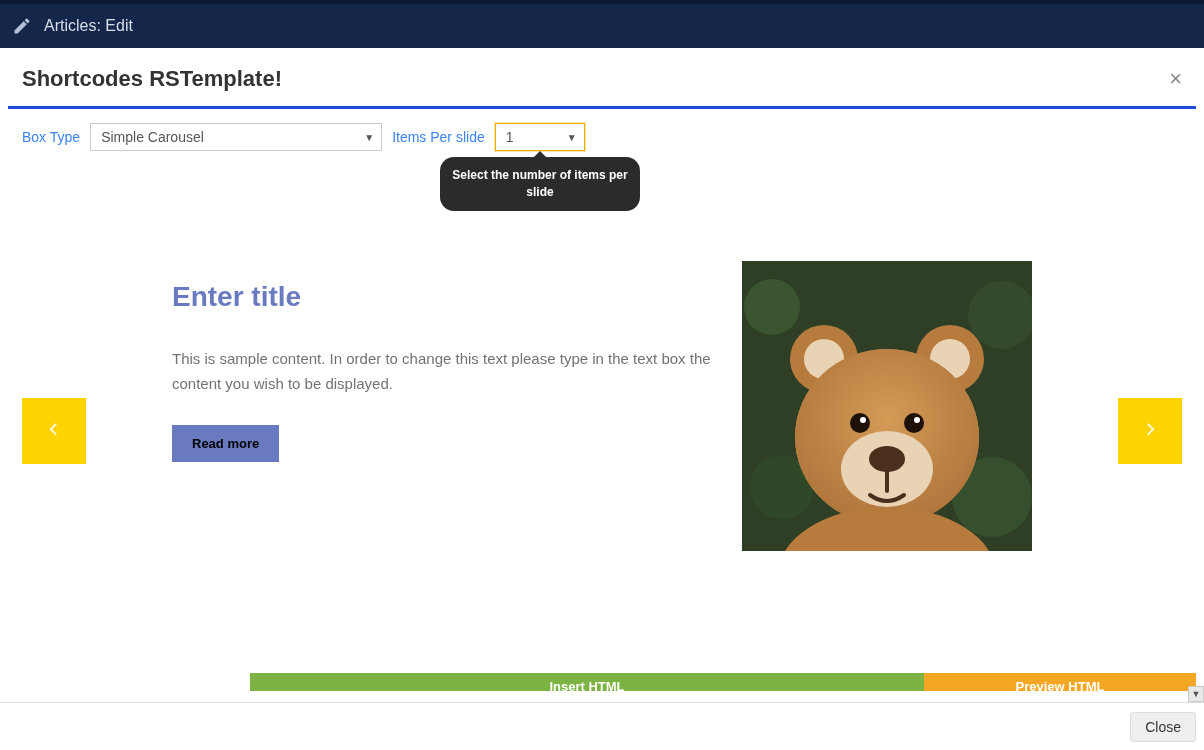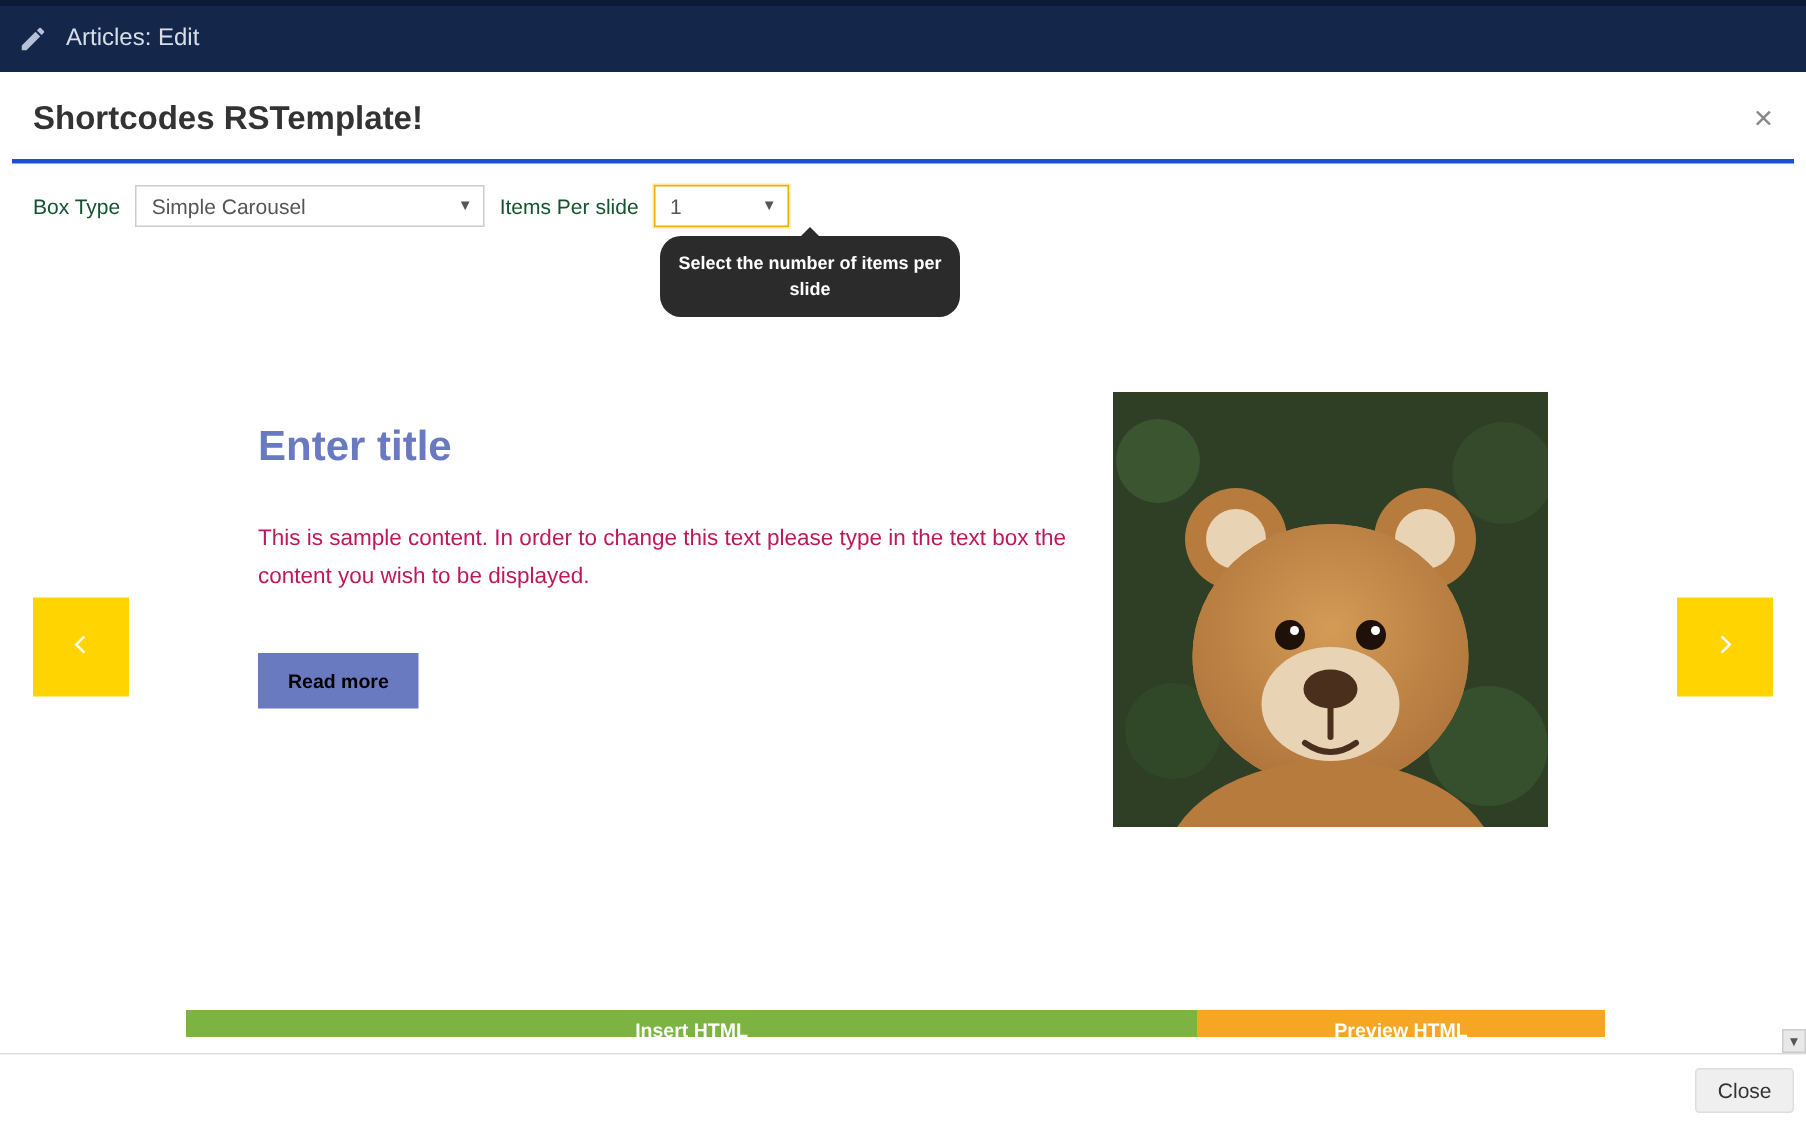--- a/index.html
+++ b/index.html
@@ -13,45 +13,45 @@
   .modal-header { display: flex; align-items: center; justify-content: space-between; padding: 10px 14px 14px 14px; border-bottom: 3px solid #1d4ed8; }
   .modal-header h2 { font-size: 22px; font-weight: 700; color: #333; }
   .modal-header .close-x { font-size: 22px; color: #888; cursor: pointer; line-height: 1; }
   .modal-body { position: relative; padding: 14px 14px; height: calc(100% - 56px); overflow-y: auto; overflow-x: hidden; }
   
   .modal-body::-webkit-scrollbar { width: 16px; }
   .modal-body::-webkit-scrollbar-track { background: #f0f0f0; }
   .modal-body::-webkit-scrollbar-thumb { background: #c0c0c0; }
 
   .form-row { display: flex; align-items: center; gap: 10px; margin-bottom: 4px; }
-  .form-label { font-size: 14px; color: #14532d; }
+  .form-label { font-size: 14px; color: #3b82f6; }
   .select { position: relative; display: inline-block; }
   .select-box { height: 28px; border: 1px solid #ccc; background: #fff; font-size: 14px; color: #555; padding: 0 26px 0 10px; display: flex; align-items: center; cursor: pointer; }
-  .select-box.wide { width: 233px; }
+  .select-box.wide { width: 292px; }
   .select-box.narrow { width: 90px; border: 1px solid #f0b000; box-shadow: 0 0 0 1px rgba(240,176,0,.35); }
   .select .caret { position: absolute; right: 8px; top: 50%; transform: translateY(-50%); font-size: 10px; color: #555; pointer-events: none; }
 
   .tooltip { position: absolute; left: 432px; top: 48px; width: 200px; background: #2b2b2b; color: #fff; font-size: 12px; font-weight: 700; text-align: center; padding: 10px 12px; border-radius: 14px; line-height: 1.4; }
   .tooltip::before { content: ""; position: absolute; left: 50%; top: -6px; margin-left: -6px; border-left: 6px solid transparent; border-right: 6px solid transparent; border-bottom: 6px solid #2b2b2b; }
 
   .carousel-zone { position: relative; margin-top: 100px; height: 360px; }
   .arrow { position: absolute; top: 50%; transform: translateY(-50%); width: 64px; height: 66px; background: #ffd400; display: flex; align-items: center; justify-content: center; cursor: pointer; }
   .arrow.left { left: 0; }
   .arrow.right { right: 0; }
   .arrow svg { width: 20px; height: 20px; fill: #fff; }
 
   .slide { position: absolute; left: 150px; right: 150px; top: 0; bottom: 0; display: flex; }
   .slide-text { flex: 1; padding: 30px 20px 0 0; }
   .slide-title { color: #6a7ac0; font-size: 28px; font-weight: 600; margin-bottom: 34px; }
-  .slide-body { color: #be185d; font-size: 15px; line-height: 1.65; margin-bottom: 38px; max-width: 580px; }
+  .slide-body { color: #737373; font-size: 15px; line-height: 1.65; margin-bottom: 28px; max-width: 580px; }
   .read-more-btn { display: inline-block; background: #6a7ac0; color: #000000; font-size: 13px; font-weight: 700; padding: 11px 20px; border: none; cursor: pointer; }
   .slide-image { width: 290px; height: 290px; background: #3a4a2e; display: flex; align-items: center; justify-content: center; overflow: hidden; margin-top: 10px; }
   .slide-image svg { width: 290px; height: 290px; }
 
-  .action-row { position: absolute; left: 0; right: 10px; bottom: -4px; height: 22px; display: flex; justify-content: center; padding: 0 0; }
+  .action-row { position: absolute; left: 0; right: 0; bottom: -4px; height: 22px; display: flex; justify-content: flex-end; padding: 0 0; }
   .action-btn { height: 22px; display: flex; align-items: flex-start; justify-content: center; font-size: 13px; font-weight: 700; color: #fff; padding-top: 6px; overflow: hidden; cursor: pointer; border: none; }
   .action-btn.green { background: #7cb342; width: 674px; margin-left: 0; }
   .action-btn.orange { background: #f5a623; width: 272px; text-decoration: underline; }
 
   .footer-bar { position: absolute; left: 0; right: 0; bottom: 0; height: 48px; background: #fff; border-top: 1px solid #ddd; display: flex; align-items: center; justify-content: flex-end; padding: 17px 8px; }
   .close-btn { background: #efefef; border: 1px solid #ddd; color: #333; font-size: 14px; padding: 6px 14px; border-radius: 3px; cursor: pointer; }
   .corner-dropdown { position: absolute; right: 0; bottom: 48px; width: 16px; height: 16px; background: #e8e8e8; border: 1px solid #ccc; font-size: 9px; color: #555; display: flex; align-items: center; justify-content: center; cursor: pointer; }
 </style>
 </head>
 <body>

